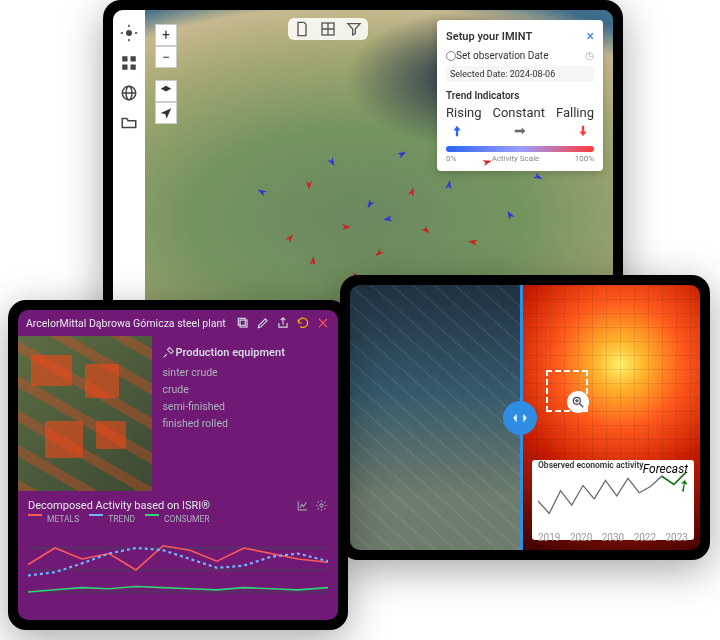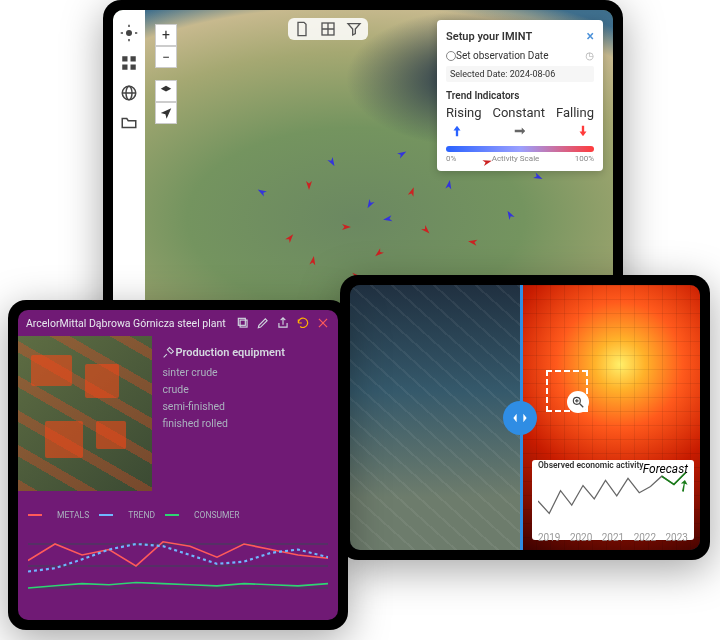--- a/index.html
+++ b/index.html
@@ -157,21 +157,21 @@
   .plant-info .sec-h svg{width:13px;height:13px;fill:#cfd6df;}
   .plant-info .item{ padding:2px 0; color:#aab2be;}
   .decomp-hdr{
     display:flex; align-items:center; justify-content:space-between;
     padding:8px 10px 2px; font-size:11px;
   }
   .decomp-hdr .tools{display:flex;gap:6px;}
   .decomp-hdr .tools svg{width:13px;height:13px;fill:#9aa4b0;cursor:pointer;}
   .decomp-chart{ padding:0 10px; position:relative; height:110px;}
   .decomp-chart .legend{display:flex;gap:10px;font-size:8.5px;color:#aab2be;margin-bottom:2px;}
-  .lg{display:flex;align-items:center;gap:15px;margin-top:19px;}
+  .lg{display:flex;gap:5px;}
   .lg .sw{width:14px;height:2px;}
   .decomp-chart svg{width:100%;height:88px;}
 
 </style>
 </head>
 <body>
 
 <div class="tablet" id="tablet-map">
   <div class="screen">
     <div class="map-sidebar">
@@ -387,21 +387,21 @@
       <div class="t">Observed economic activity</div>
       <div class="lbl">Forecast</div>
       <div class="arrow">➚</div>
       <svg class="spark" viewBox="0 0 160 60" preserveAspectRatio="none">
         <polyline fill="none" stroke="#666" stroke-width="1.3" points="0,30 12,42 24,20 36,34 48,15 60,28 72,10 84,25 96,8 108,22 120,16 132,6 145,14 158,2"></polyline>
         <polyline fill="none" stroke="#1a7d1a" stroke-width="1.6" points="132,6 145,14 158,2"></polyline>
       </svg>
       <div class="axis">
         <span>2019</span>
         <span>2020</span>
-        <span>2021</span>
+        <span>2030</span>
         <span>2022</span>
         <span>2023</span>
       </div>
     </div>
   </div>
 </div>
 
 <div class="tablet" id="tablet-plant">
   <div class="screen">
     <div class="plant-hdr">
@@ -442,20 +442,32 @@
           <span>Production equipment</span>
         </div>
         <div class="item">sinter crude</div>
 
         <div class="item">crude</div>
         <div class="item">semi-finished</div>
         <div class="item">finished rolled</div>
       </div>
     </div>
 
+    <div class="decomp-hdr">
+      <span>Decomposed Activity based on ISRI®</span>
+      <div class="tools">
+        <svg viewBox="0 0 24 24">
+            <path d="M4 20V4m0 16h16M7 16l4-6 3 4 5-8" stroke="#9aa4b0" stroke-width="2" fill="none"></path>
+          </svg>
+        <svg viewBox="0 0 24 24">
+            <circle cx="12" cy="12" r="3" fill="none" stroke="#9aa4b0" stroke-width="2"></circle>
+            <path d="M12 2v3m0 14v3M2 12h3m14 0h3M5 5l2 2m10 10l2 2M19 5l-2 2M5 19l2-2" stroke="#9aa4b0" stroke-width="2"></path>
+          </svg>
+      </div>
+    </div>
 
     <div class="decomp-chart">
       <div class="legend">
         <span class="lg">
             <span class="sw" style="background:#ff5a5a"></span>
             <span>METALS</span>
           </span>
         <span class="lg">
             <span class="sw" style="background:#6fb7ff"></span>
             <span>TREND</span>

